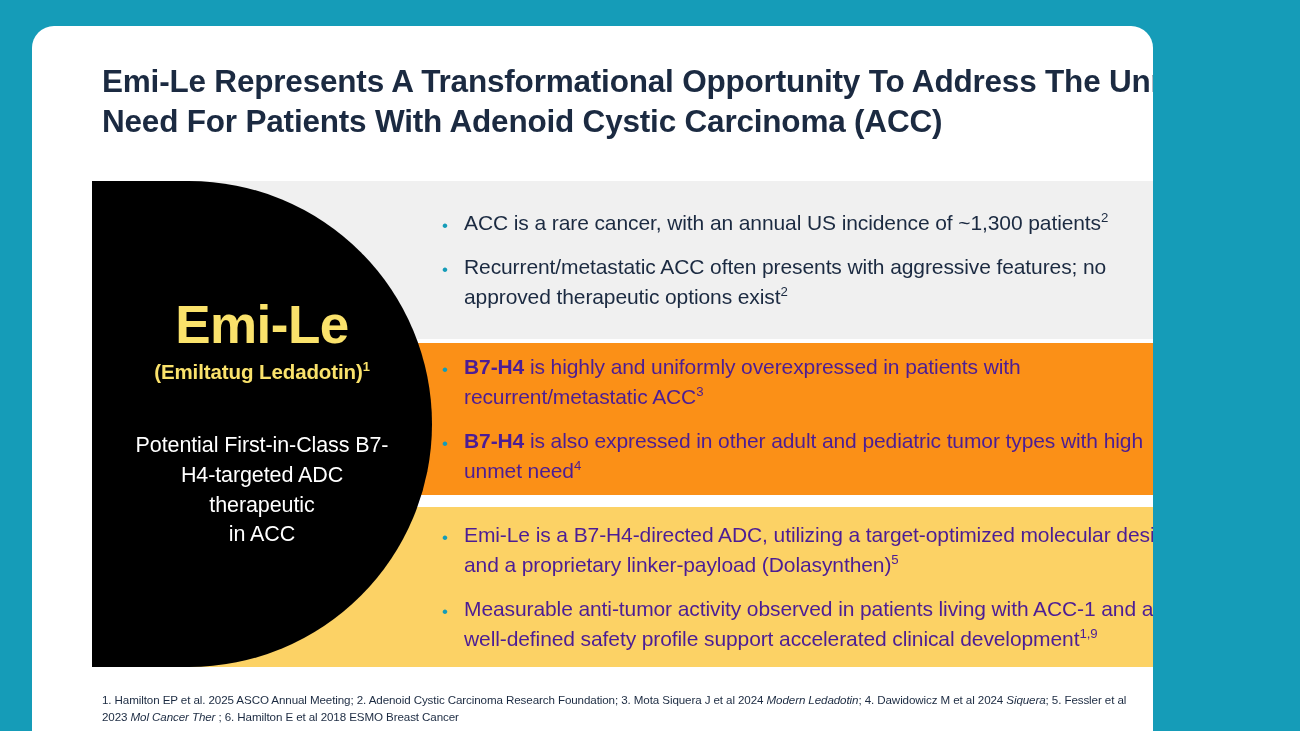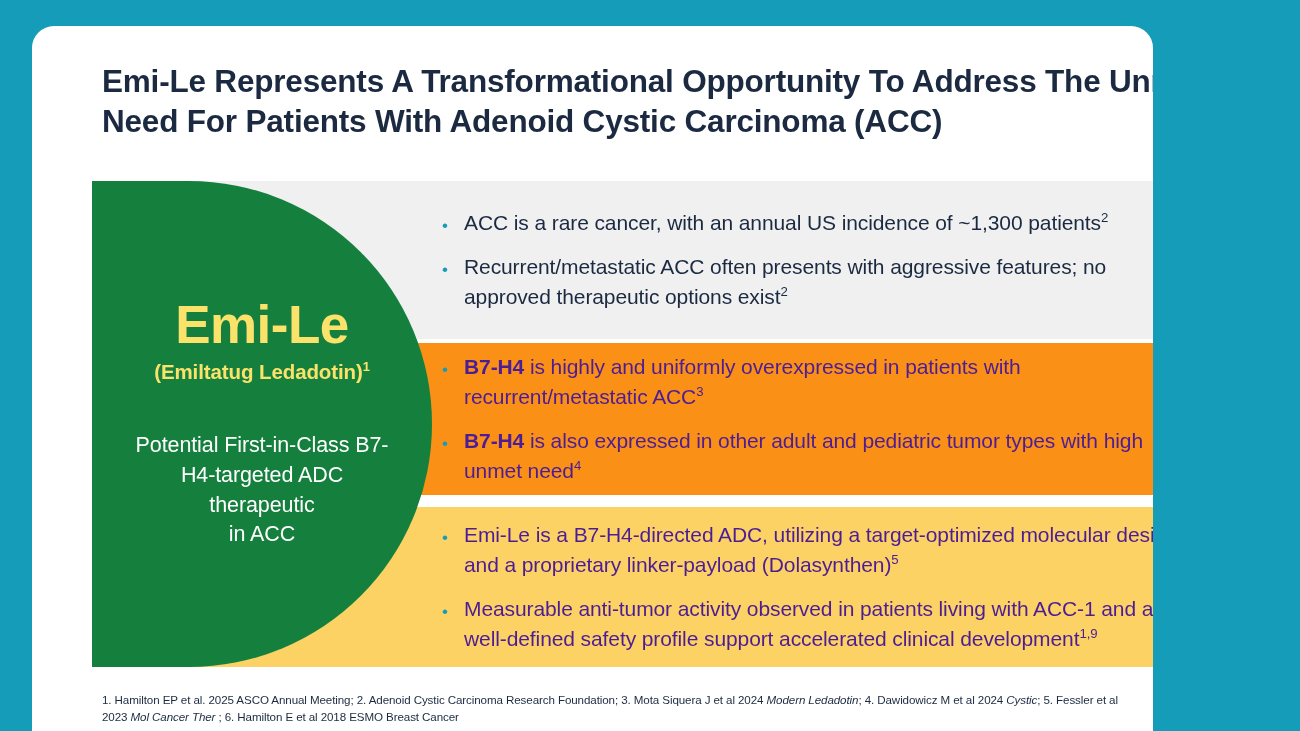--- a/index.html
+++ b/index.html
@@ -96,21 +96,21 @@
   .bullet-text b { font-weight: bold; }
   sup { font-size: 0.63em; line-height: 0; vertical-align: super; }
 
   
   .teal-panel {
     position: absolute;
     left: 60px;
     top: 155px;
     width: 340px;
     height: 486px;
-    background: #15803d;
+    background: #000000;
     
     border-radius: 0 243px 243px 0 / 0 243px 243px 0;
     z-index: 5;
     display: flex;
     flex-direction: column;
     align-items: center;
     justify-content: center;
     padding: 0 26px;
     text-align: center;
     overflow: hidden;
@@ -227,21 +227,21 @@
         <span>Potential First-in-Class B7-</span><br>
         <span>H4-targeted ADC</span><br>
         <span>therapeutic</span><br>
         <span>in ACC</span>
       </div>
     </div>
 
   </div>
 
   <div class="footnotes">
-    <span>1. Hamilton EP et al. 2025 ASCO Annual Meeting; 2. Adenoid Cystic Carcinoma Research Foundation; 3. Mota Siquera J et al 2024 </span><i>Modern Ledadotin</i><span>; 4. Dawidowicz M et al 2024 </span><i>Cystic</i><span>; 5. Fessler et al 2023 </span><i>Mol Cancer Ther</i><span> ; 6. Hamilton E et al 2018 ESMO Breast Cancer</span>
+    <span>1. Hamilton EP et al. 2025 ASCO Annual Meeting; 2. Adenoid Cystic Carcinoma Research Foundation; 3. Mota Siquera J et al 2024 </span><i>Modern Ledadotin</i><span>; 4. Dawidowicz M et al 2024 </span><i>Siquera</i><span>; 5. Fessler et al 2023 </span><i>Mol Cancer Ther</i><span> ; 6. Hamilton E et al 2018 ESMO Breast Cancer</span>
   </div>
 
   <div class="logo">
     <svg class="logo-sun" viewBox="0 0 36 26">
       <g stroke="#F5C542" stroke-width="1.5" stroke-linecap="round" fill="none">
         <line x1="18" y1="22" x2="18" y2="7"></line>
         <line x1="18" y1="22" x2="12.5" y2="8.5"></line>
         <line x1="18" y1="22" x2="23.5" y2="8.5"></line>
         <line x1="18" y1="22" x2="8" y2="12"></line>
         <line x1="18" y1="22" x2="28" y2="12"></line>

